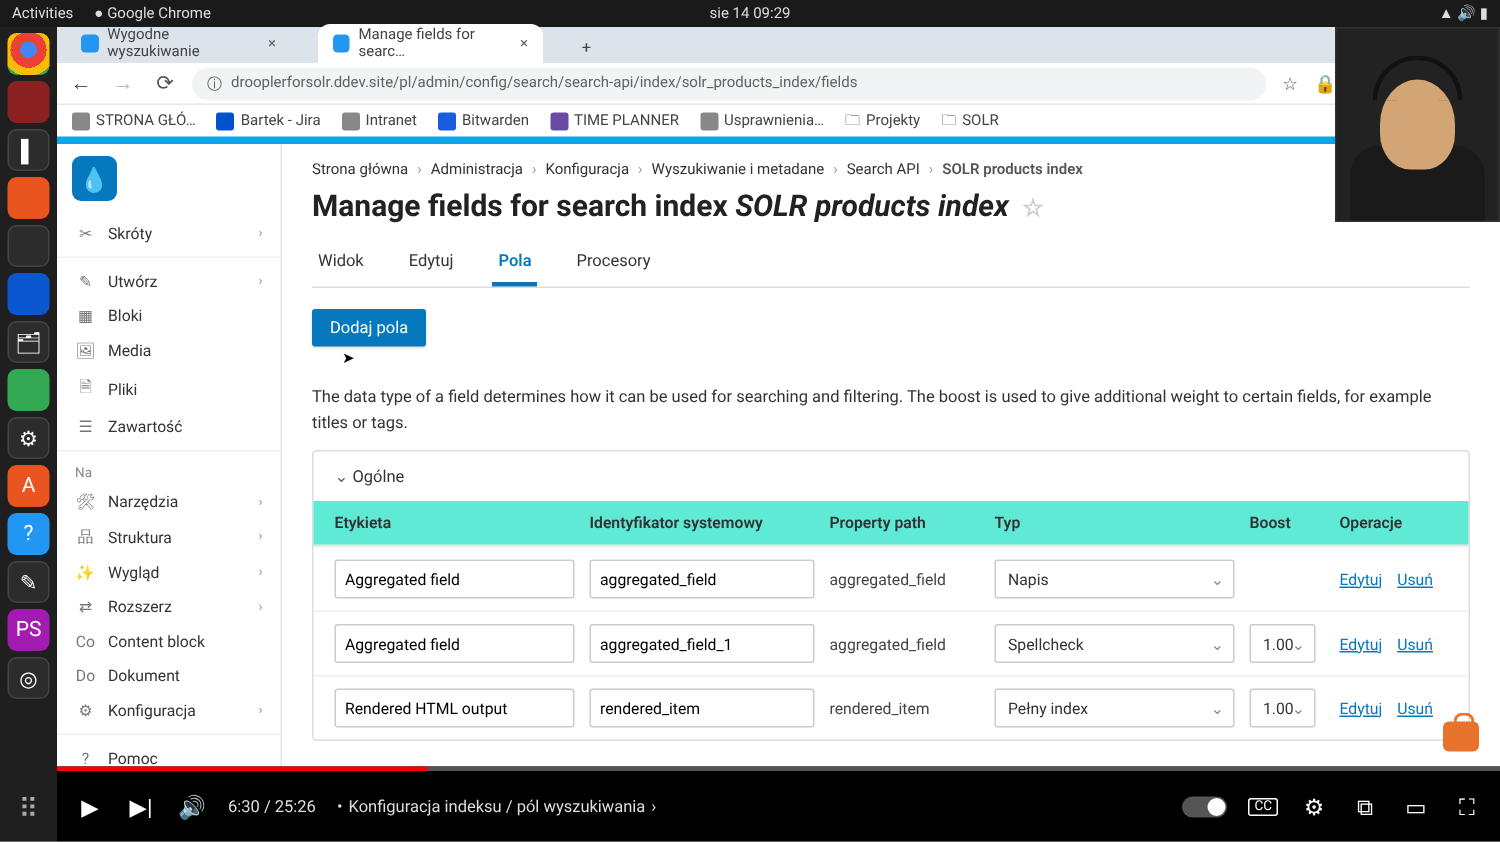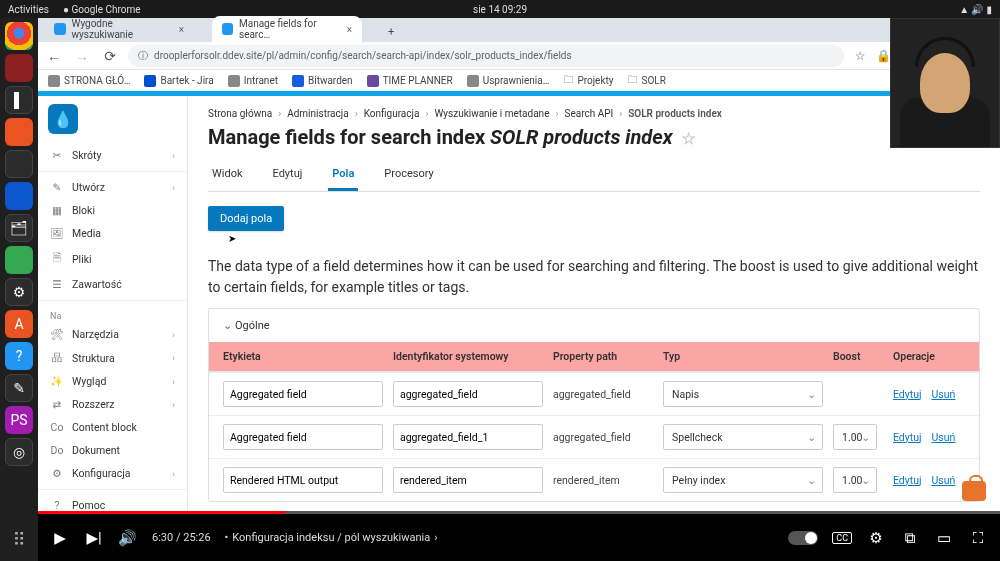--- a/index.html
+++ b/index.html
@@ -55,30 +55,30 @@
 h1 em { font-style:italic; }
 h1 .star { color:#ccc; font-size:16px; margin-left:4px; }
 
 .tabs { display:flex; gap:22px; border-bottom:1px solid #ddd; margin-bottom:14px; }
 .tabs .mtab { padding:8px 4px; font-size:11px; color:#333; }
 .tabs .mtab.active { color:#0678be; border-bottom:3px solid #0678be; font-weight:600; }
 
 .btn-primary { background:#0678be; color:#fff; border:none; padding:6px 12px; font-size:11px; border-radius:2px; cursor:pointer; box-shadow:0 1px 2px rgba(0,0,0,.15); }
 .cursor-arrow { position:relative; left:20px; top:2px; font-size:10px; color:#000; }
 
-.intro { font-size:14px; color:#333; margin:14px 0 6px; line-height:1.5; }
+.intro { font-size:11px; color:#333; margin:14px 0 6px; line-height:1.5; }
 .intro a { color:#0678be; text-decoration:underline; }
 
 .details { border:1px solid #ddd; border-radius:3px; margin-top:10px; }
 .details summary { padding:10px 14px; font-size:11px; color:#333; cursor:pointer; list-style:none; }
 .details summary::before { content:"⌄ "; color:#666; }
 
 .ftable { width:100%; }
 .fhead, .frow { display:grid; grid-template-columns: 160px 150px 100px 160px 50px 80px; gap:10px; padding:8px 14px; align-items:center; }
-.fhead { background:#fca5a5; font-size:10.5px; font-weight:600; color:#333; border-bottom:1px solid #e5e5e5; }
+.fhead { background:#5eead4; font-size:10.5px; font-weight:600; color:#333; border-bottom:1px solid #e5e5e5; }
 .frow { border-top:1px solid #eee; font-size:10.5px; }
 .frow input[type=text] { width:100%; height:26px; border:1px solid #ccc; border-radius:2px; padding:0 6px; font-size:10.5px; }
 .frow .sel { height:26px; border:1px solid #ccc; border-radius:2px; padding:0 20px 0 8px; font-size:10.5px; background:#fff; display:flex; align-items:center; position:relative; color:#333; }
 .frow .sel::after { content:"⌄"; position:absolute; right:6px; color:#888; }
 .frow .boost { width:44px; }
 .frow .ops { display:flex; gap:10px; }
 .frow .ops a { color:#0678be; text-decoration:underline; font-size:10.5px; }
 .pp { font-size:10.5px; color:#444; }
 
 

